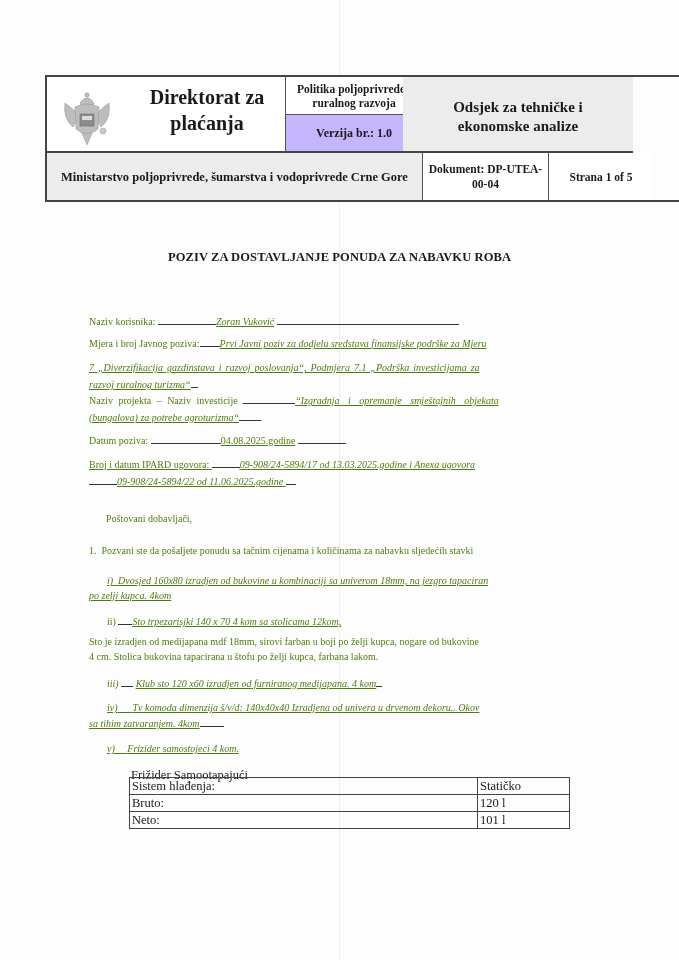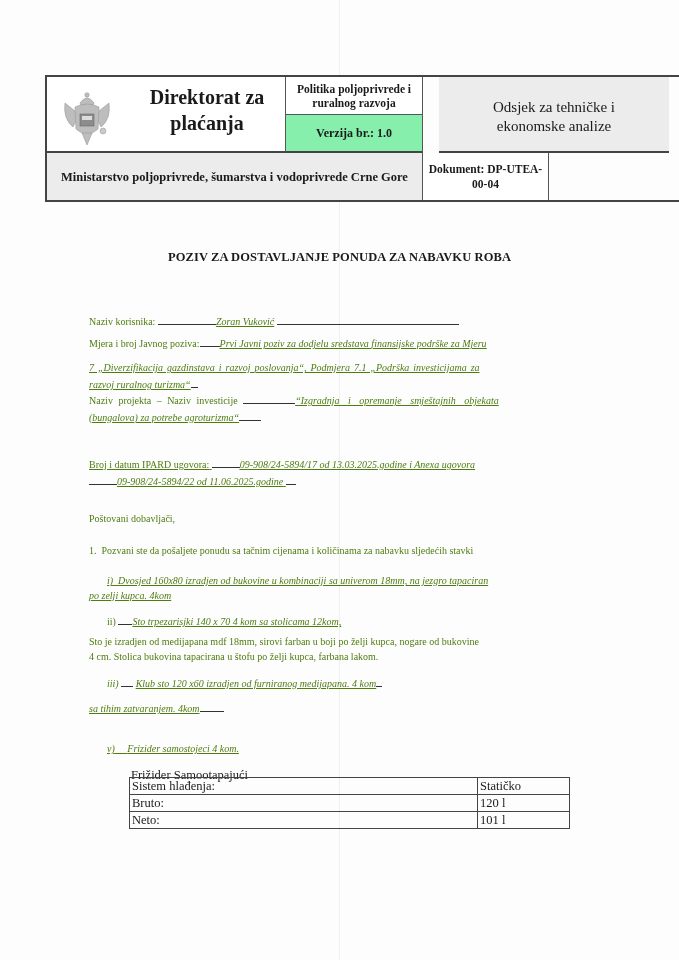--- a/index.html
+++ b/index.html
@@ -8,22 +8,22 @@
     font-family: "Liberation Serif", serif; color: #1a1a1a;
   }
   .page { position: absolute; left: 0; top: 0; width: 679px; height: 960px; background: #fdfdfd; }
   .fold { position: absolute; left: 339px; top: 0; width: 1px; height: 960px; background: #f0f0f0; }
 
   
   .hdr { position: absolute; left: 45px; top: 75px; width: 662px; height: 127px; border: 2px solid #444; box-sizing: border-box; }
   .cell { position: absolute; box-sizing: border-box; display: flex; align-items: center; justify-content: center; text-align: center; font-weight: bold; }
   .c-logo { left: 0; top: 0; width: 239px; height: 76px; border-right: 1.5px solid #555; border-bottom: 2px solid #444; background: #fff; }
   .c-pol  { left: 239px; top: 0; width: 137px; height: 38px; border-right: 1.5px solid #555; border-bottom: 1.5px solid #555; font-size: 11.5px; line-height: 14px; padding: 12px 4px; background:#fff; }
-  .c-ver  { left: 239px; top: 38px; width: 137px; height: 38px; border-right: 1.5px solid #555; border-bottom: 2px solid #444; font-size: 12px; background:#86efac; }
-  .c-ods  { left: 392px; top: 0; width: 230px; height: 76px; border-bottom: 2px solid #444; background: #ececec; font-size: 15px; line-height: 19px; font-weight: normal; padding-top: 6px; }
+  .c-ver  { left: 239px; top: 38px; width: 137px; height: 38px; border-right: 1.5px solid #555; border-bottom: 2px solid #444; font-size: 12px; background:#c4b5fd; }
+  .c-ods  { left: 356px; top: 0; width: 230px; height: 76px; border-bottom: 2px solid #444; background: #ececec; font-size: 15px; line-height: 19px; font-weight: bold; padding-top: 6px; }
   .c-min  { left: 0; top: 76px; width: 376px; height: 47px; border-right: 1.5px solid #555; background: #ececec; font-size: 12.5px; line-height: 16px; padding: 0 6px; }
   .c-dok  { left: 376px; top: 76px; width: 126px; height: 47px; border-right: 1.5px solid #555; background:#fff; font-size: 11.5px; line-height: 15px; padding: 0 4px; }
   .c-str  { left: 502px; top: 76px; width: 104px; height: 47px; background:#fff; font-size: 11.5px; }
   .logo-wrap { position: absolute; left: 14px; top: 12px; width: 52px; height: 58px; }
   .dir-title { position: absolute; left: 90px; top: 7px; width: 140px; font-size: 20px; line-height: 26px; font-weight: bold; text-align: center; color: #1a1a1a; }
 
   .title { position: absolute; left: 0; width: 679px; top: 250px; text-align: center; font-weight: bold; font-size: 12.5px; letter-spacing: 0.1px; }
 
   .txt { position: absolute; font-size: 10px; line-height: 15px; color: #4d7c0f; }
   .u { text-decoration: underline; }
@@ -66,20 +66,21 @@
     <div class="cell c-pol">Politika poljoprivrede i ruralnog razvoja</div>
     <div class="cell c-ver">Verzija br.: 1.0</div>
     <div class="cell c-ods">
       <div>
         <div>Odsjek za tehničke i</div>
         <div>ekonomske analize</div>
       </div>
     </div>
     <div class="cell c-min">Ministarstvo poljoprivrede, šumarstva i vodoprivrede Crne Gore</div>
     <div class="cell c-dok">Dokument: DP-UTEA-00-04</div>
+    <div class="cell c-str">Strana 1 of 5</div>
   </div>
 
   <div class="title">POZIV ZA DOSTAVLJANJE PONUDA ZA NABAVKU ROBA</div>
 
   <div class="txt" style="left:89px; top:313px;">
     <span>Naziv korisnika:</span>
     <span class="blank" style="width:58px;"></span><span class="u i">Zoran Vuković</span>
     <span class="blank" style="width:182px;"></span>
   </div>
 
@@ -87,27 +88,32 @@
     <div><span>Mjera i broj Javnog poziva:</span><span class="blank" style="width:20px;"></span><span class="u i">Prvi Javni poziv za dodjelu sredstava finansijske podrške za Mjeru</span></div>
     <div class="u i" style="margin-top:9px; word-spacing:1.5px;">7 „Diverzifikacija gazdinstava i razvoj poslovanja“, Podmjera 7.1 „Podrška investicijama za</div>
     <div style="margin-top:1px;"><span class="u i">razvoj ruralnog turizma“</span><span class="blank" style="width:7px;"></span></div>
   </div>
 
   <div class="txt" style="left:89px; top:392px; width:550px;">
     <div style="word-spacing:3px;"><span>Naziv projekta – Naziv investicije</span> <span class="blank" style="width:52px;"></span><span class="u i" style="word-spacing:6px;">“Izgradnja i opremanje smještajnih objekata</span></div>
     <div style="margin-top:1px;"><span class="u i">(bungalova) za potrebe agroturizma“</span><span class="blank" style="width:22px;"></span></div>
   </div>
 
+  <div class="txt" style="left:89px; top:432px;">
+    <span>Datum poziva:</span>
+    <span class="blank" style="width:70px;"></span><span class="u">04.08.2025.godine</span>
+    <span class="blank" style="width:48px;"></span>
+  </div>
 
   <div class="txt" style="left:89px; top:456px; width:550px;text-decoration:underline;">
     <div><span>Broj i datum IPARD ugovora:</span> <span class="blank" style="width:28px;"></span><span class="u i">09-908/24-5894/17 od 13.03.2025.godine</span> <span class="u i">i Anexa ugovora</span></div>
     <div style="margin-top:1px;"><span class="blank" style="width:28px;"></span><span class="u i">09-908/24-5894/22 od 11.06.2025.godine</span> <span class="blank" style="width:10px;"></span></div>
   </div>
 
-  <div class="txt" style="left:89px; top:511px;">Poštovani dobavljači,</div>
+  <div class="txt" style="left:106px; top:511px;">Poštovani dobavljači,</div>
 
   <div class="txt" style="left:89px; top:543px;">
     <span>1.</span>&nbsp;
     <span>Pozvani ste da pošaljete ponudu sa tačnim cijenama i količinama za nabavku sljedećih stavki</span>
   </div>
 
   <div class="txt" style="left:89px; top:573px; width:550px;">
     <div class="u i" style="padding-left:18px;"><span>i)</span>&nbsp;&nbsp;<span>Dvosjed 160x80 izradjen od bukovine u kombinaciji sa univerom 18mm, na jezgro tapaciran</span></div>
     <div class="u i">po zelji kupca. 4kom</div>
   </div>
@@ -121,20 +127,21 @@
     <div>4 cm. Stolica bukovina tapacirana u štofu po želji kupca, farbana lakom.</div>
   </div>
 
   <div class="txt i" style="left:107px; top:675px;">
     <span>iii)</span>
     <span class="blank" style="width:12px;"></span>
     <span class="u">Klub sto 120 x60 izradjen od furniranog medijapana. 4 kom</span><span class="blank" style="width:6px;"></span>
   </div>
 
   <div class="txt i" style="left:89px; top:700px; width:550px;">
+    <div class="u"><span style="padding-left:18px;">iv)</span>&nbsp;&nbsp;&nbsp;&nbsp;&nbsp;&nbsp;<span>Tv komoda dimenzija š/v/d: 140x40x40 Izradjena od univera u drvenom dekoru.. Okov</span></div>
     <div><span class="u">sa tihim zatvaranjem.  4kom</span><span class="blank" style="width:24px;"></span></div>
   </div>
 
   <div class="txt i u" style="left:107px; top:741px;">
     <span>v)</span>&nbsp;&nbsp;&nbsp;&nbsp;
     <span>Frizider samostojeci  4 kom.</span>
   </div>
 
   <div class="fridge-caption">Frižider Samootapajući</div>
   <table class="ftable">

